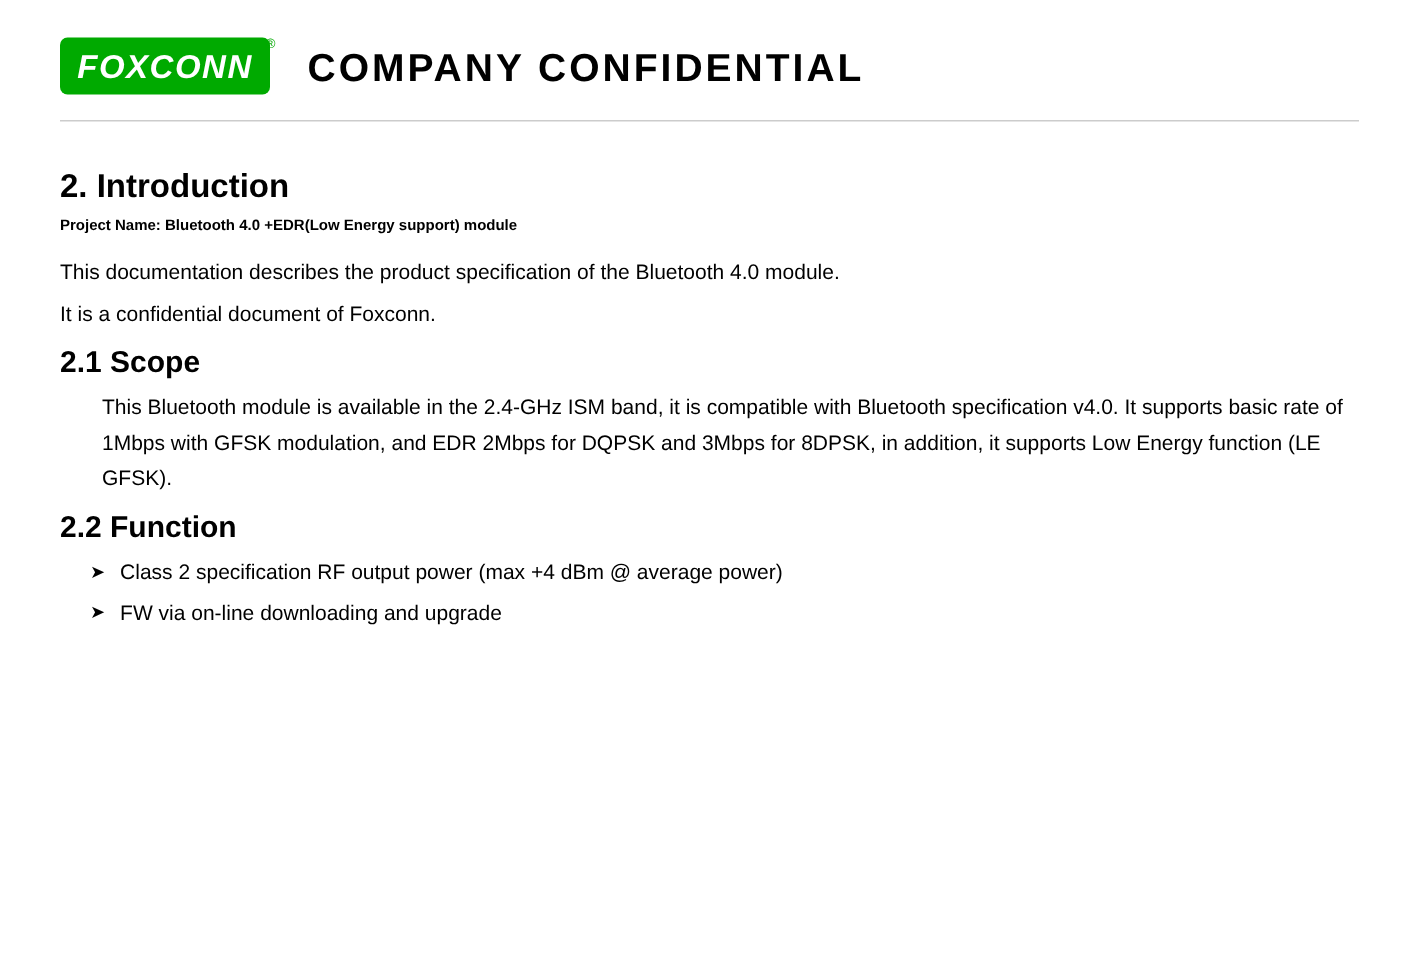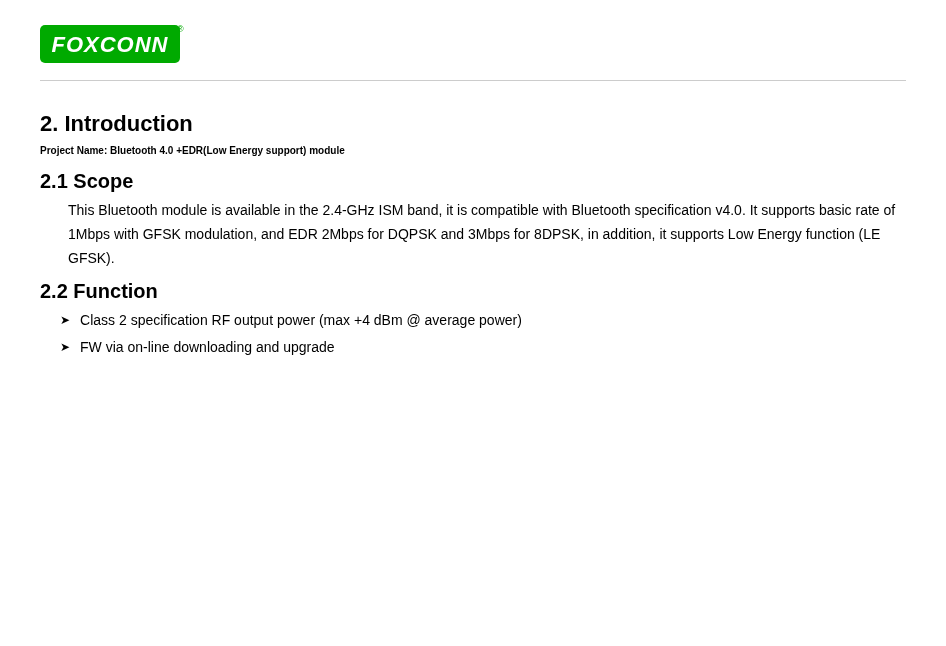--- a/index.html
+++ b/index.html
@@ -104,25 +104,28 @@
   <div class="logo-container">
     <svg width="145" height="50" viewBox="0 0 145 50">
 
       <rect x="0" y="5" width="140" height="38" rx="5" ry="5" fill="#00aa00"></rect>
 
       <text x="70" y="32" text-anchor="middle" font-size="22" font-weight="900" font-style="italic" font-family="Arial, sans-serif" fill="white" letter-spacing="1">FOXCONN</text>
 
       <text x="137" y="12" font-size="9" fill="#00aa00" font-family="Arial, sans-serif">®</text>
     </svg>
   </div>
+  <div class="company-title">COMPANY  CONFIDENTIAL</div>
 </div>
 
 <div>
   <h2 class="section-title">2. Introduction</h2>
   <p class="project-name">Project Name: Bluetooth 4.0 +EDR(Low Energy support) module</p>
+  <p class="description">This documentation describes the product specification of the Bluetooth 4.0 module.</p>
+  <p class="description">It is a confidential document of Foxconn.</p>
 </div>
 
 <div>
   <h3 class="subsection-title">2.1 Scope</h3>
   <p class="subsection-content">This Bluetooth module is available in the 2.4-GHz ISM band, it is compatible with Bluetooth specification v4.0. It supports basic rate of 1Mbps with GFSK modulation, and EDR 2Mbps for DQPSK and 3Mbps for 8DPSK, in addition, it supports Low Energy function (LE GFSK).</p>
 </div>
 
 <div>
   <h3 class="subsection-title">2.2 Function</h3>
   <ul class="bullet-list">

